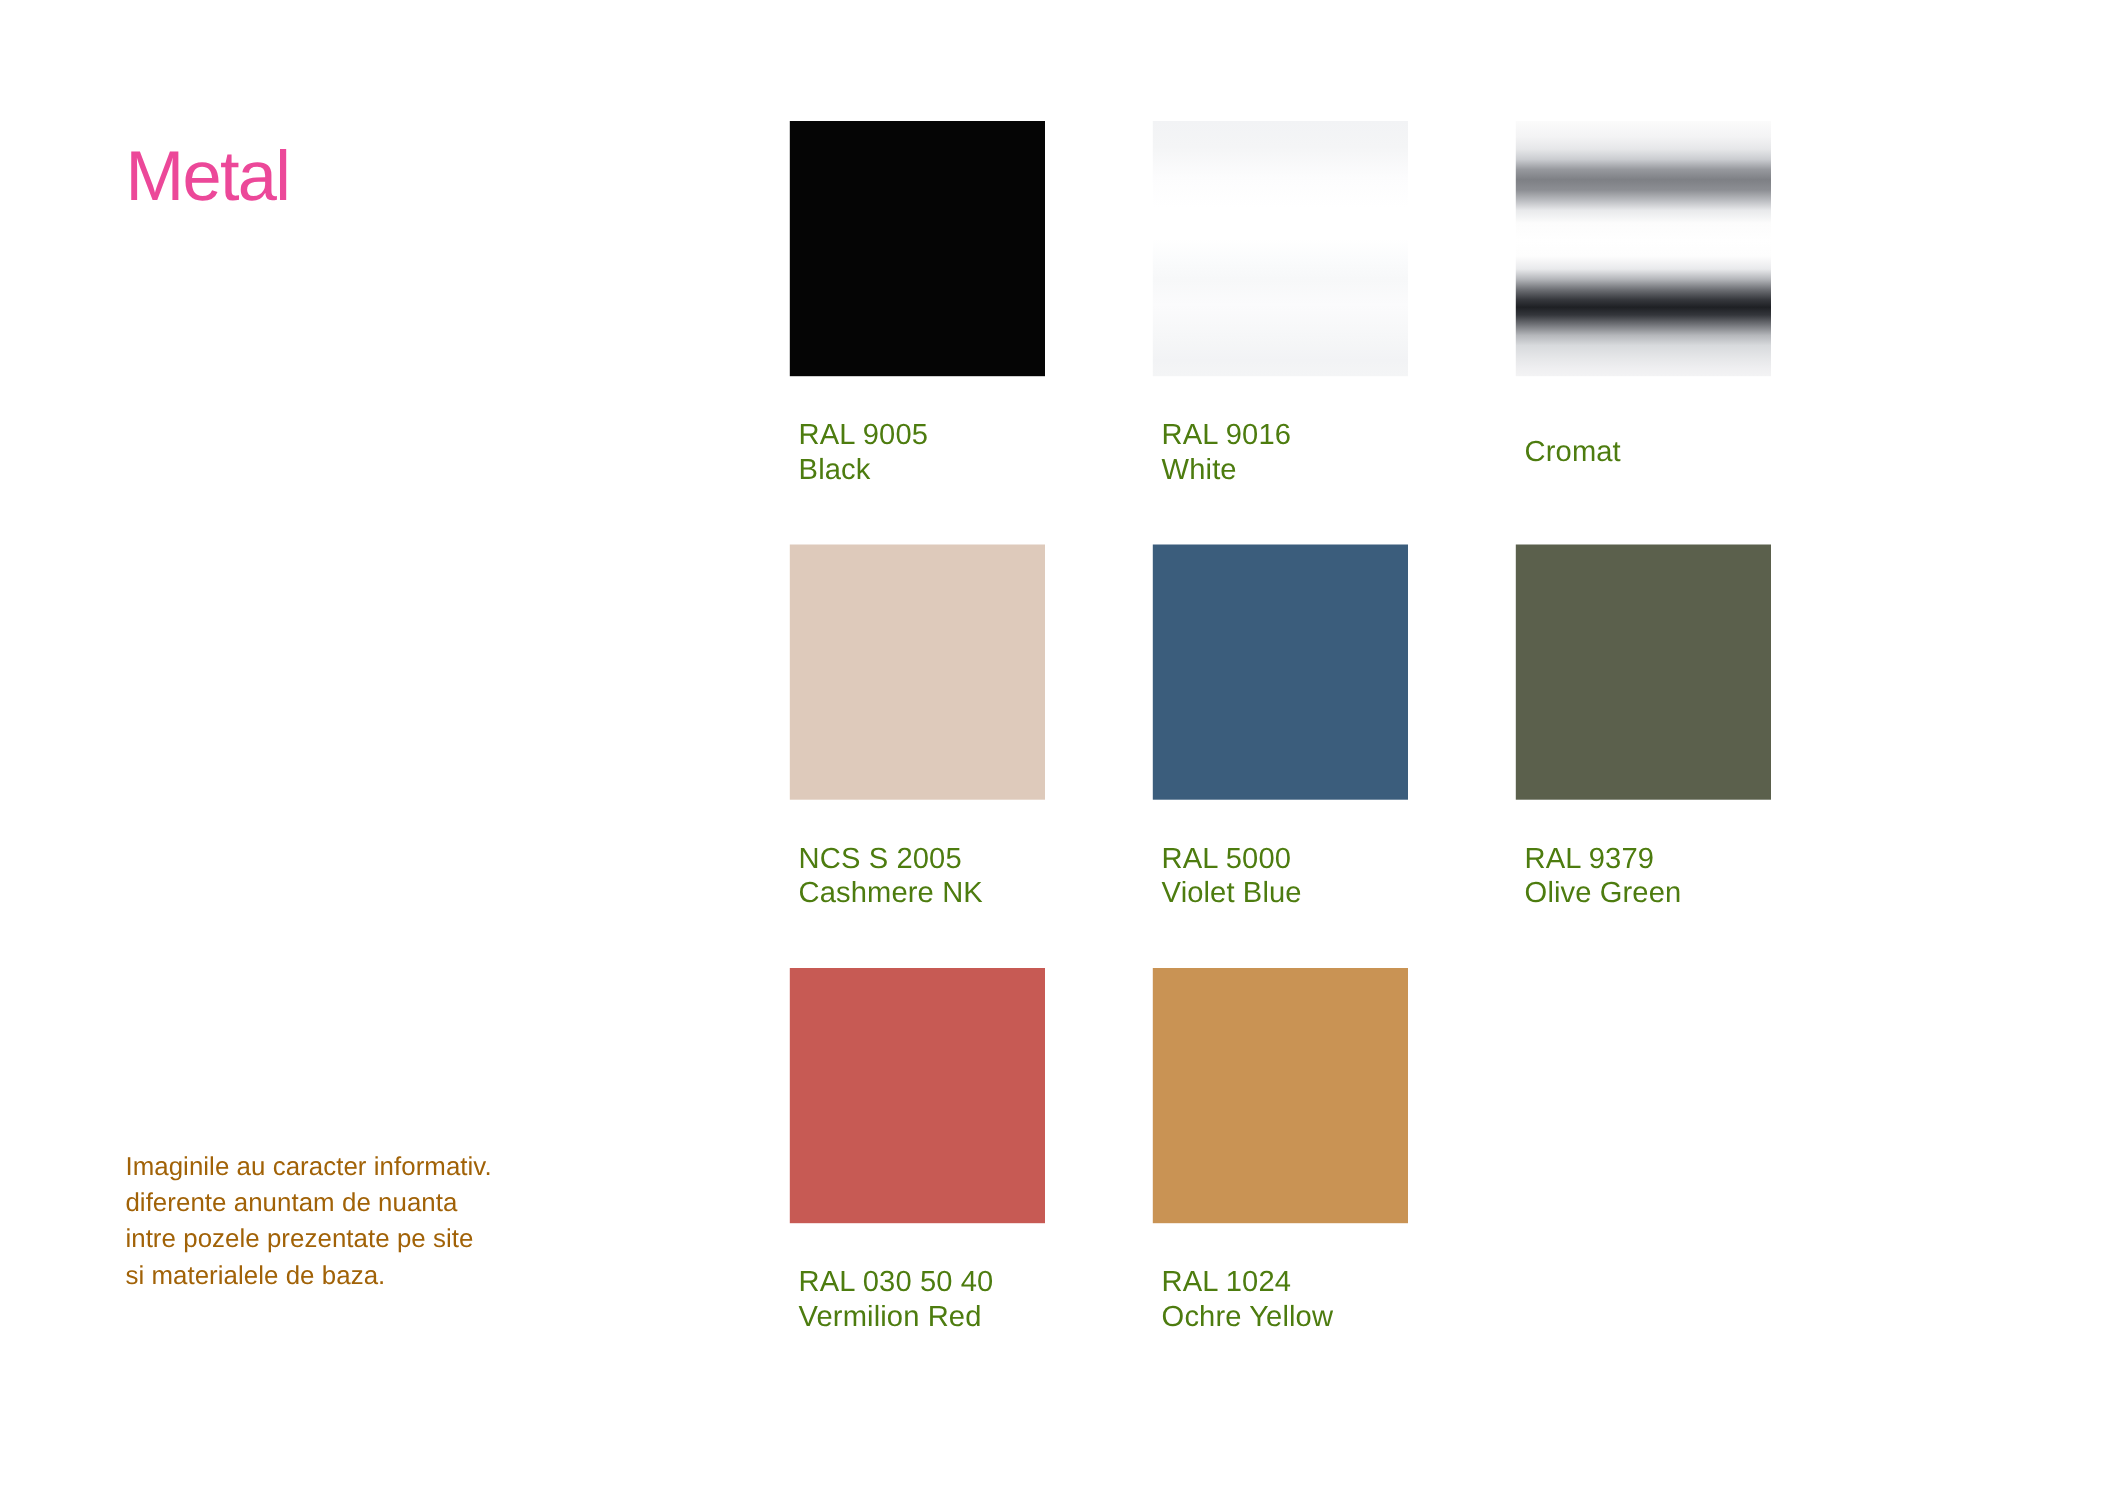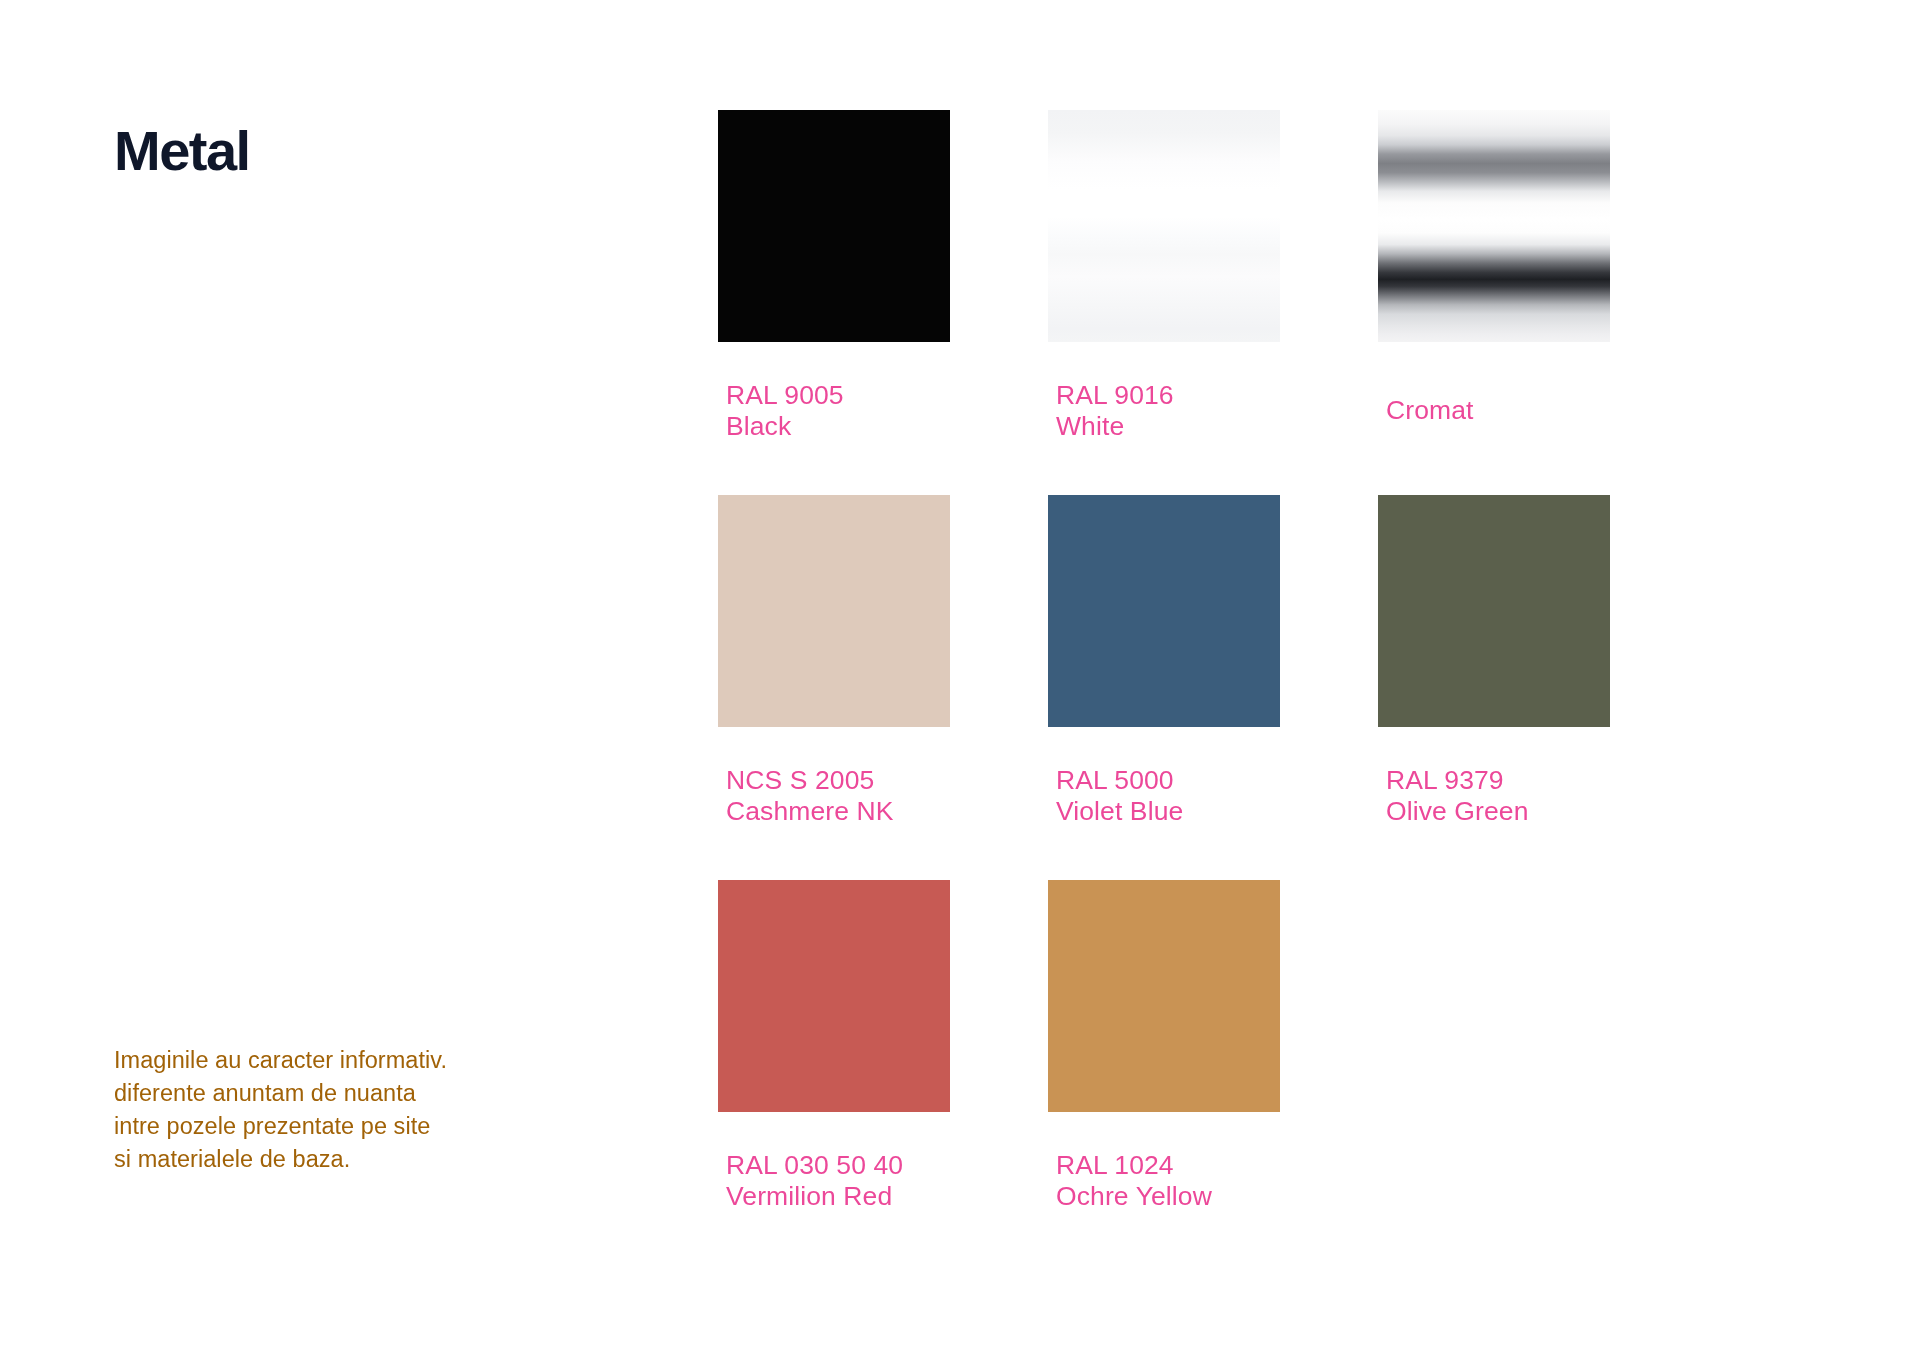--- a/index.html
+++ b/index.html
@@ -16,25 +16,25 @@
     font-family: "Liberation Sans", sans-serif;
     color: #0d0d0d;
     -webkit-font-smoothing: antialiased;
   }
 
   
   #page-title {
     position: absolute;
     left: 114px;
     top: 84px;
-    font-size: 56px;
-    font-weight: 700;
+    font-size: 64px;
+    font-weight: 400;
     letter-spacing: -1.5px;
     line-height: 1.05;
-    color: #0f172a;
+    color: #ec4899;
     white-space: nowrap;
   }
 
   
   #swatch-grid {
     position: absolute;
     left: 718px;
     top: 110px;
     width: 990px;
     display: grid;
@@ -52,21 +52,21 @@
     height: 232px;
     display: block;
   }
 
   .swatch-caption {
     margin-top: 38px;
     padding-left: 8px;
     font-size: 26.5px;
     line-height: 1.17;
     font-weight: 400;
-    color: #ec4899;
+    color: #4d7c0f;
     letter-spacing: 0.1px;
   }
   .swatch-caption .cap-line {
     display: block;
     white-space: nowrap;
   }
   
   .swatch-cell.single-line .swatch-caption {
     margin-top: 53px;
   }

